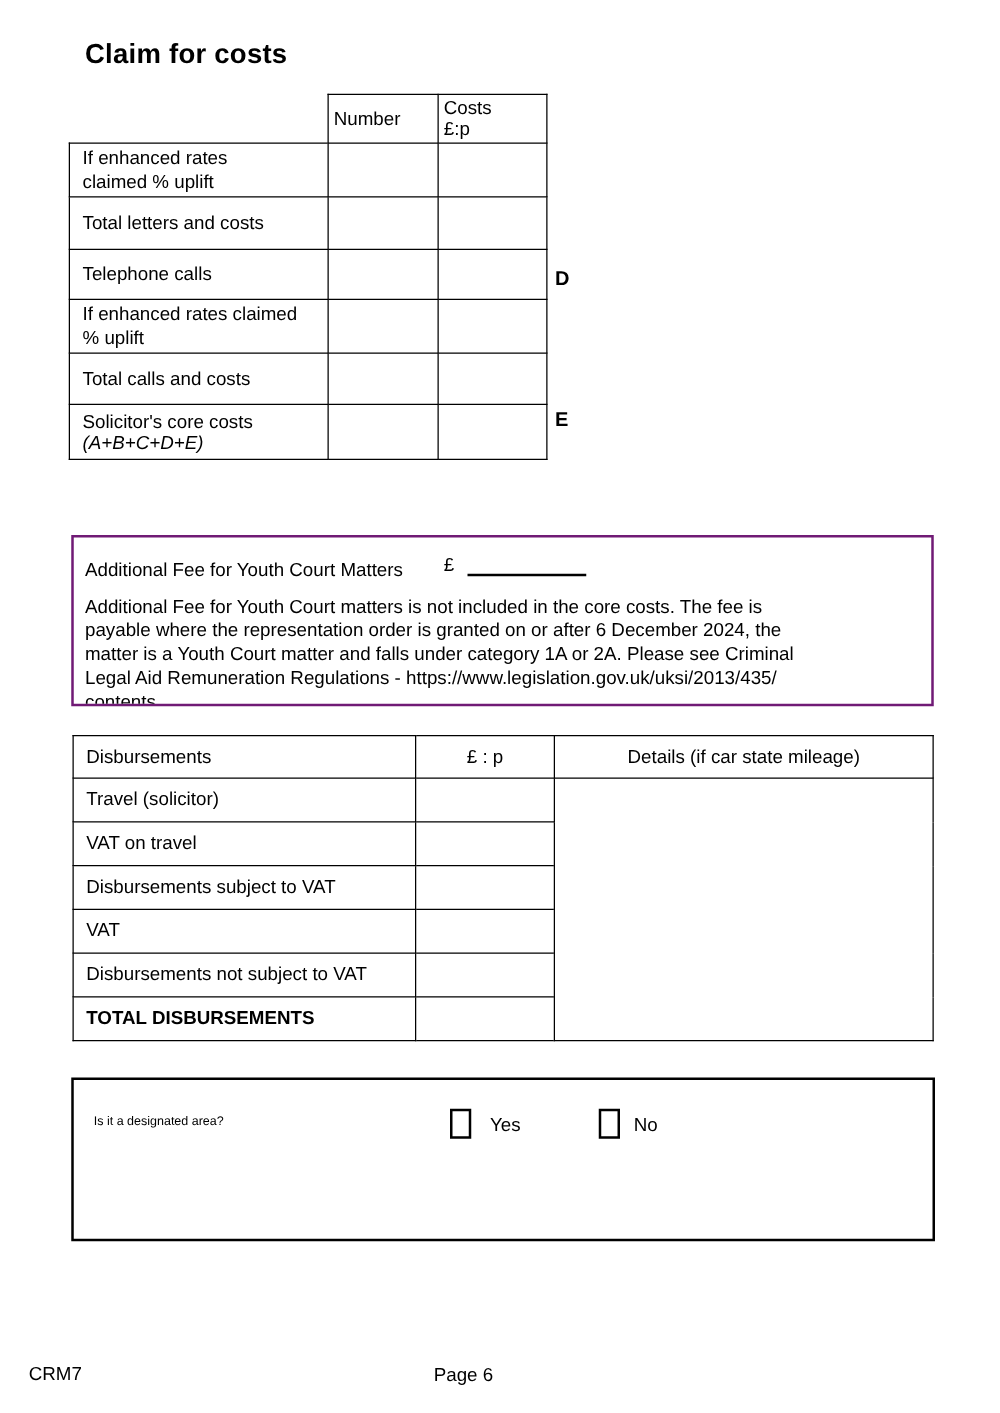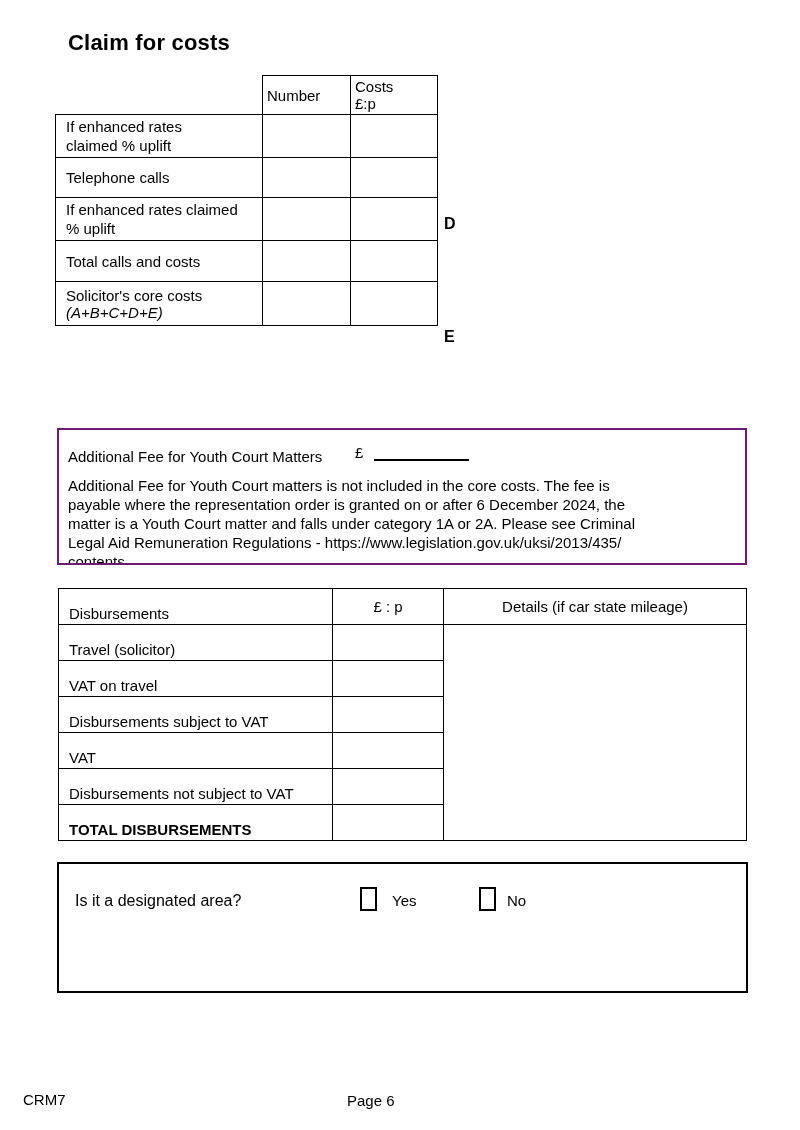--- a/index.html
+++ b/index.html
@@ -76,34 +76,34 @@
   }
 
   
   .disb-table {
     position: absolute;
     left: 58px; top: 588px;
     width: 688px;
   }
   .disb-table td {
     border: 1.5px solid #000;
-    padding: 16px 6px 2px 10px;
+    padding: 1px 6px 2px 10px;
   }
   .disb-table td.amount { padding: 2px; }
   .disb-table td.center { text-align: center; padding: 2px 4px; }
   .disb-table td.bold-label { font-weight: bold; }
 
   
   .designated-box {
     position: absolute;
     left: 57px; top: 862px;
     width: 691px; height: 131px;
     border: 2px solid #000;
   }
-  .designated-question { position: absolute; left: 16px; top: 28px; font-size: 16px; }
+  .designated-question { position: absolute; left: 16px; top: 28px; font-size: 10px; }
   .checkbox {
     position: absolute;
     width: 17px; height: 24px;
     border: 2px solid #000;
     background: #fff;
   }
   .cb-yes { left: 301px; top: 23px; }
   .cb-no  { left: 420px; top: 23px; }
   .cb-label { position: absolute; font-size: 15px; }
   .cb-yes-label { left: 333px; top: 28px; }
@@ -140,20 +140,25 @@
       <td class="hdr">Number</td>
       <td class="hdr">Costs
 £:p</td>
     </tr>
     <tr style="height:41px">
       <td class="pre">If enhanced rates
 claimed % uplift</td>
       <td></td>
       <td></td>
     </tr>
+    <tr style="height:42px">
+      <td class="pre">Total letters and costs</td>
+      <td></td>
+      <td></td>
+    </tr>
     <tr style="height:40px">
       <td class="pre">Telephone calls</td>
       <td></td>
       <td></td>
     </tr>
     <tr style="height:42px">
       <td class="pre">If enhanced rates claimed
 % uplift</td>
       <td></td>
       <td></td>

